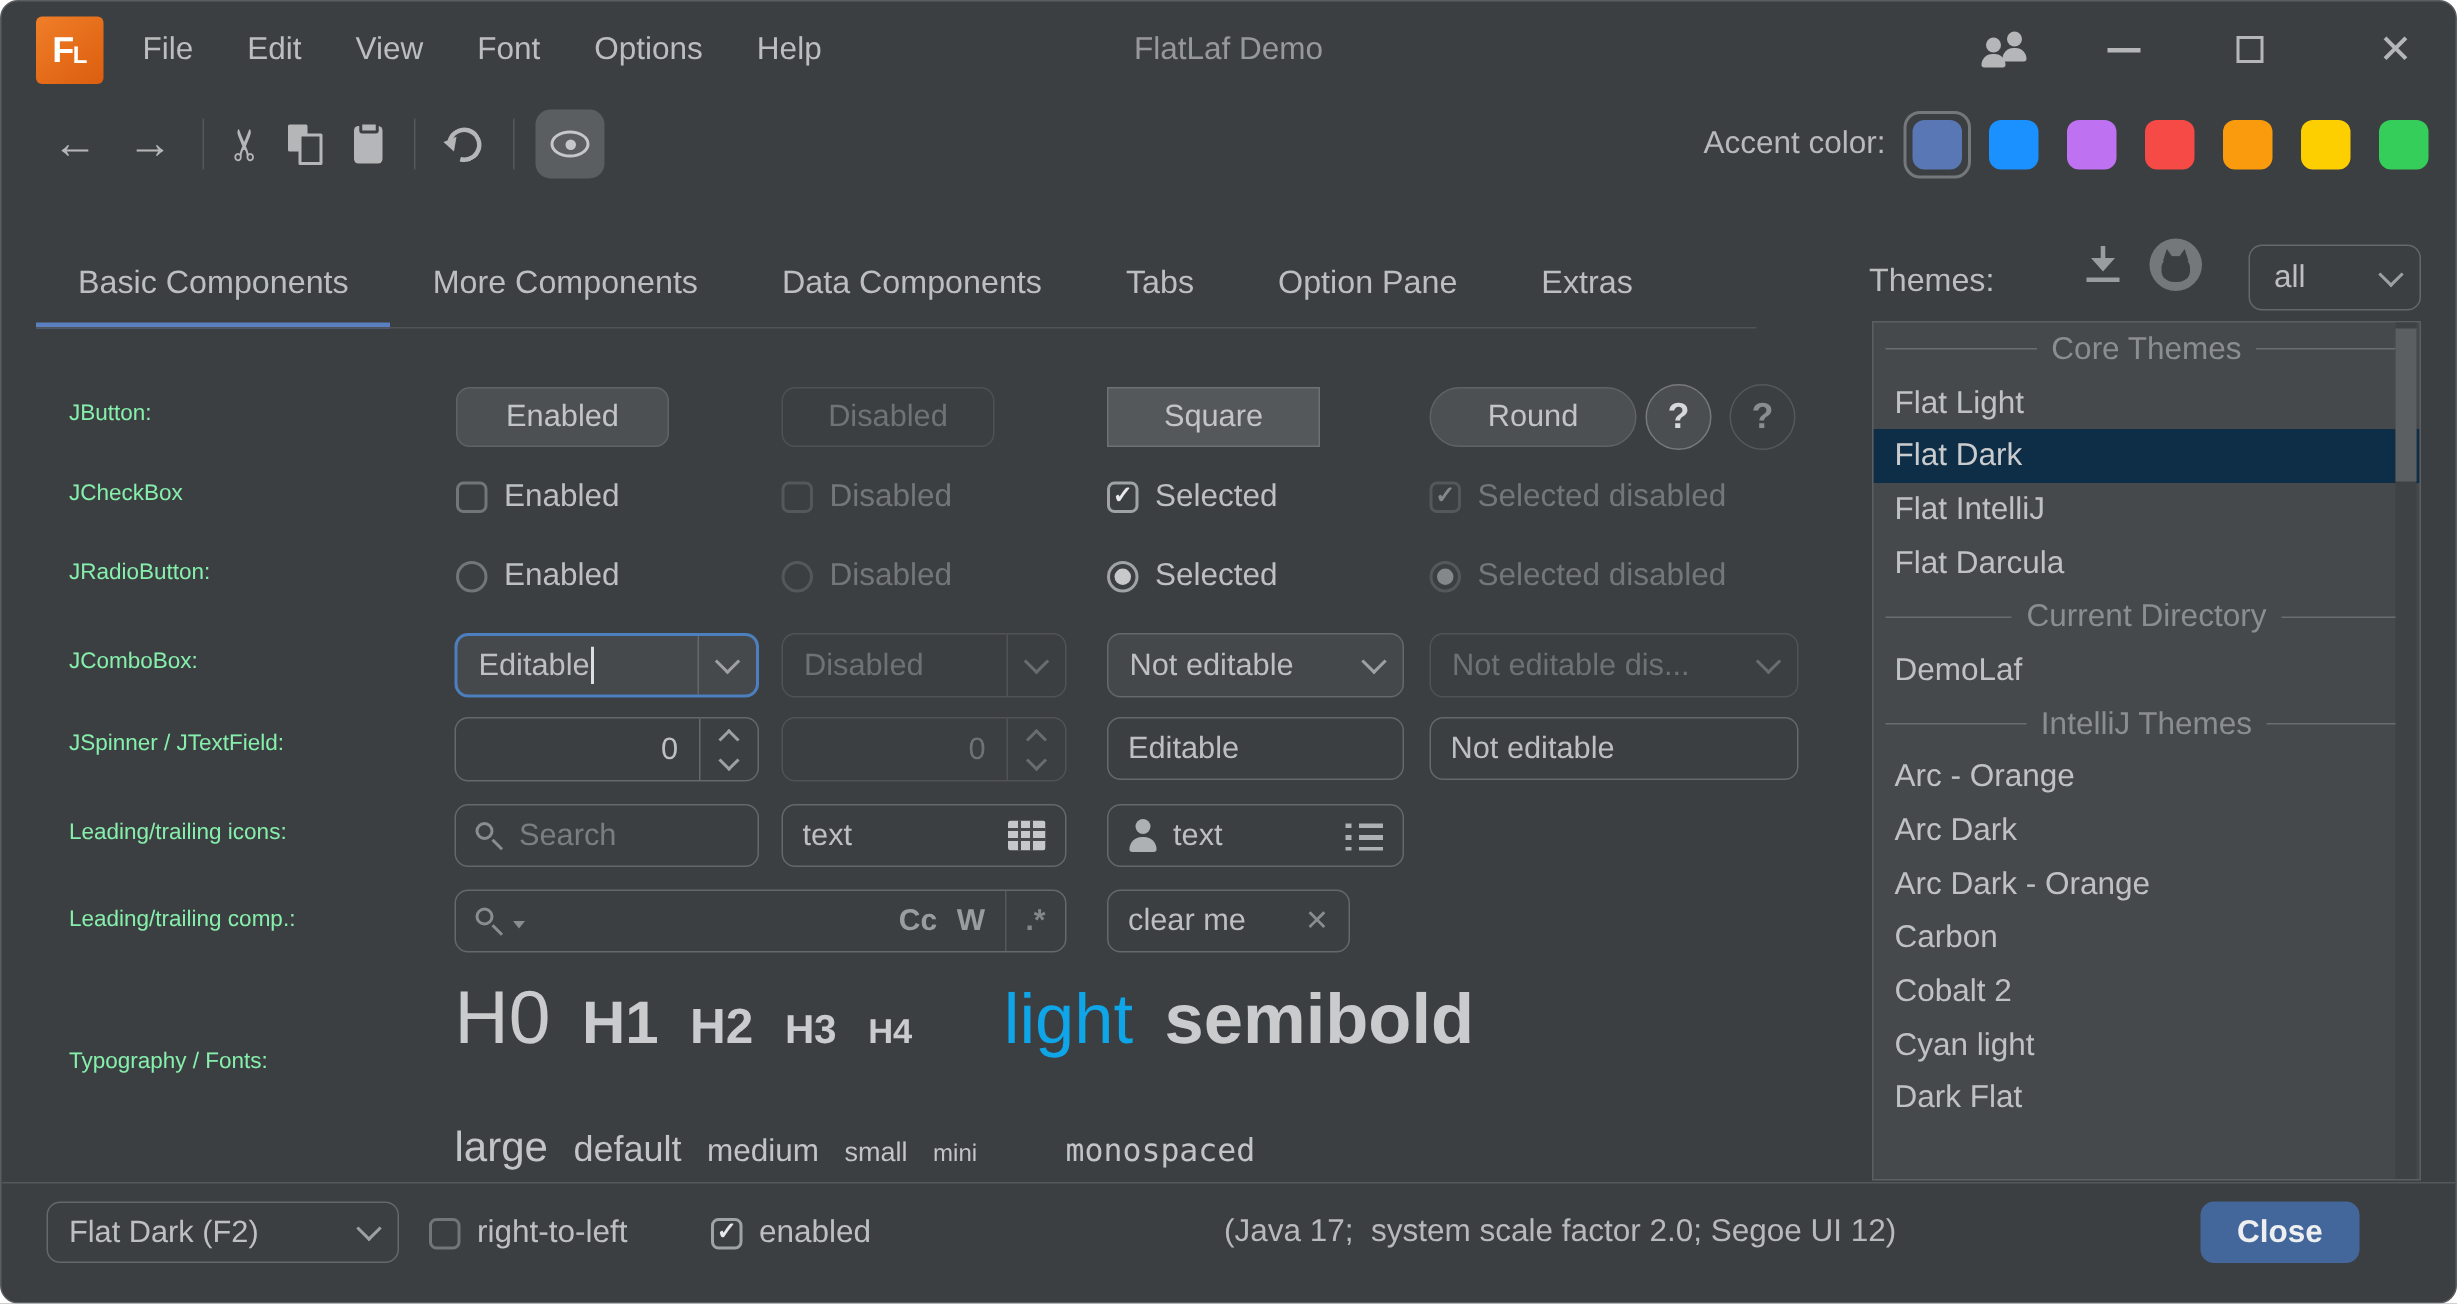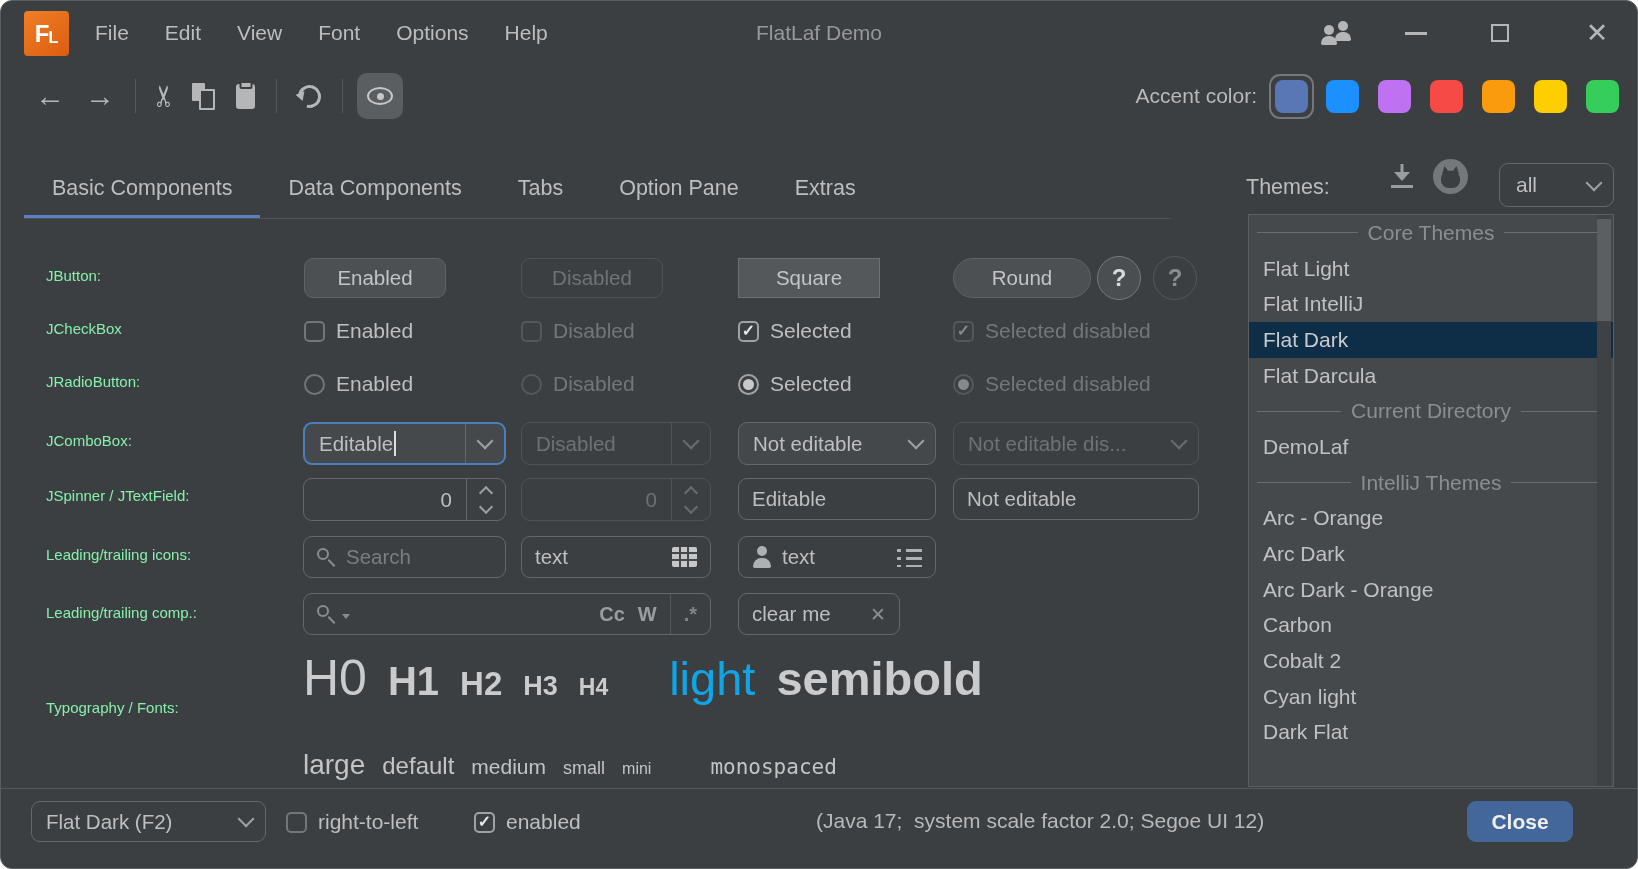--- a/index.html
+++ b/index.html
@@ -207,20 +207,21 @@
         <span class="swatch" style="background:#BE72F2"></span>
         <span class="swatch" style="background:#F54A45"></span>
         <span class="swatch" style="background:#F99B0C"></span>
         <span class="swatch" style="background:#FDCF00"></span>
         <span class="swatch" style="background:#35CE5B"></span>
       </span>
   </div>
 
   <div class="tabbar">
       <span class="tab sel">Basic Components</span>
+      <span class="tab">More Components</span>
       <span class="tab">Data Components</span>
       <span class="tab">Tabs</span>
       <span class="tab">Option Pane</span>
       <span class="tab">Extras</span>
     </div>
   <div class="tabline"></div>
   <span class="themes-label">Themes:</span>
   <span class="dlic">
       <span class="stem"></span>
       <span class="head"></span>
@@ -380,22 +381,22 @@
       <span class="ts3">small</span>
       <span class="ts4">mini</span>
       <span class="tmono">monospaced</span>
     </div>
 
   <div class="theme-list">
       <div class="theader">
         <span>Core Themes</span>
       </div>
       <div class="titem">Flat Light</div>
+      <div class="titem sel">Flat Dark</div>
       <div class="titem">Flat IntelliJ</div>
-      <div class="titem sel">Flat Dark</div>
       <div class="titem">Flat Darcula</div>
       <div class="theader">
         <span>Current Directory</span>
       </div>
       <div class="titem">DemoLaf</div>
       <div class="theader">
         <span>IntelliJ Themes</span>
       </div>
       <div class="titem">Arc - Orange</div>
       <div class="titem">Arc Dark</div>

